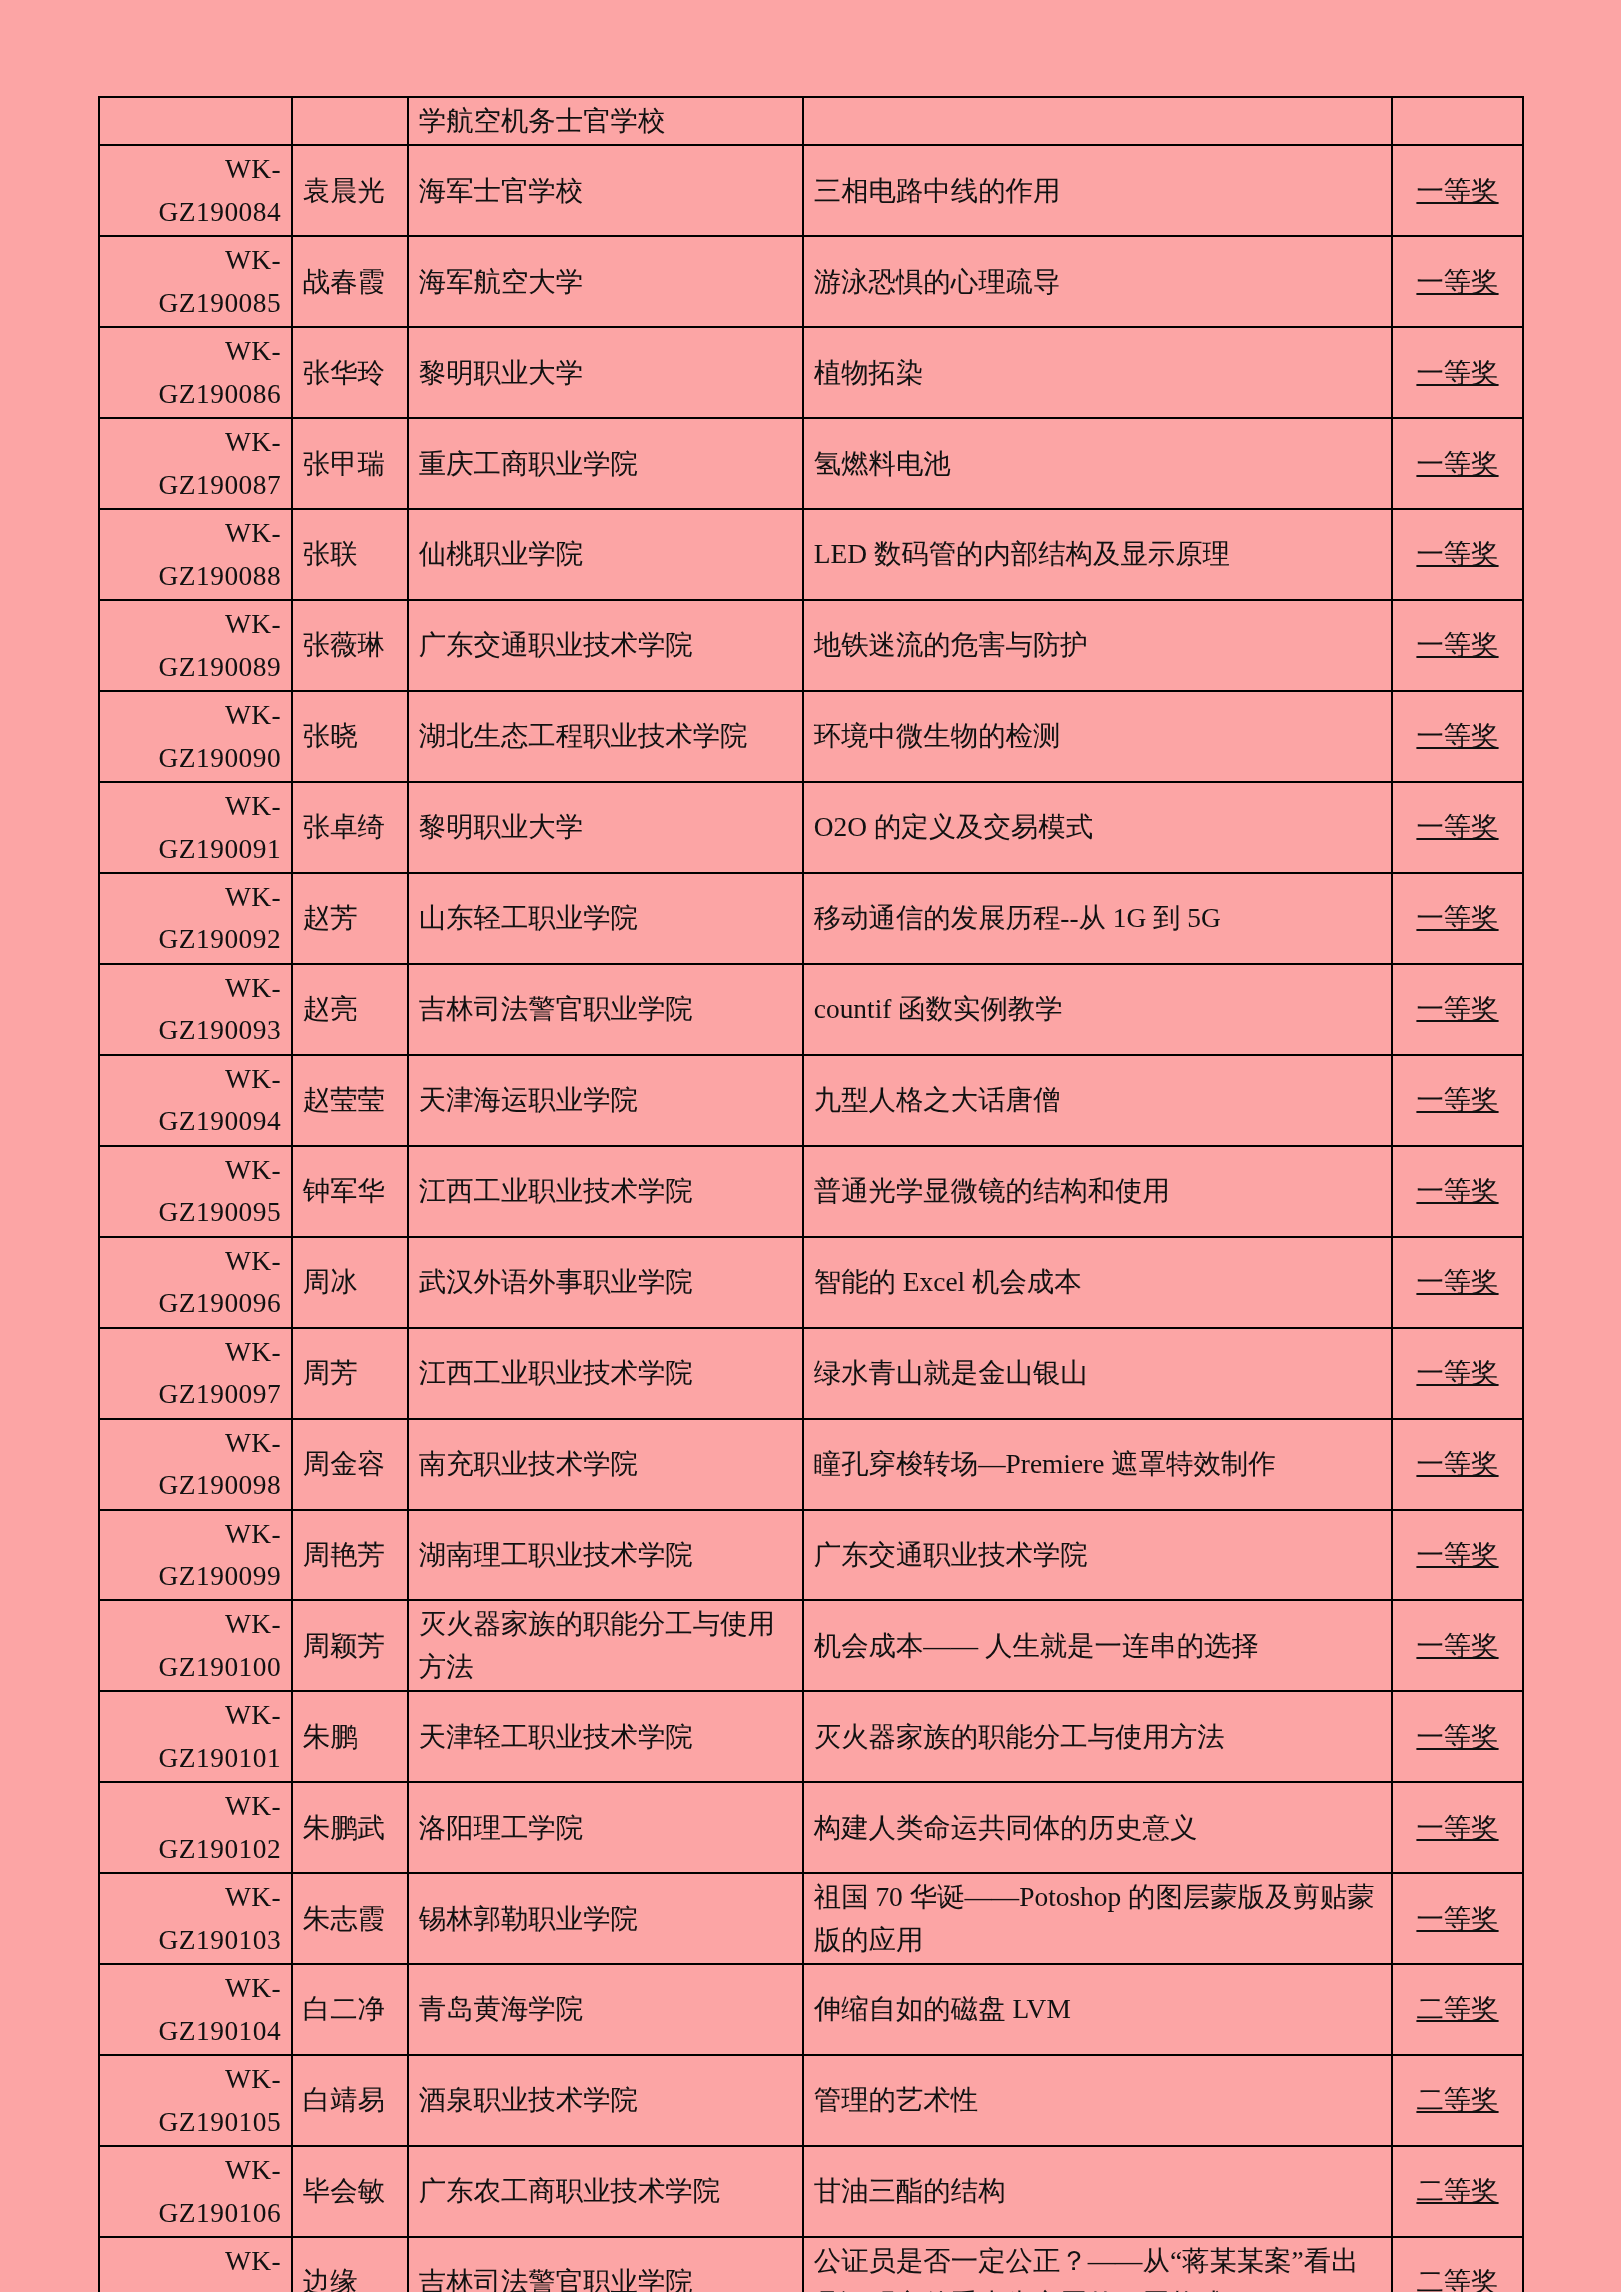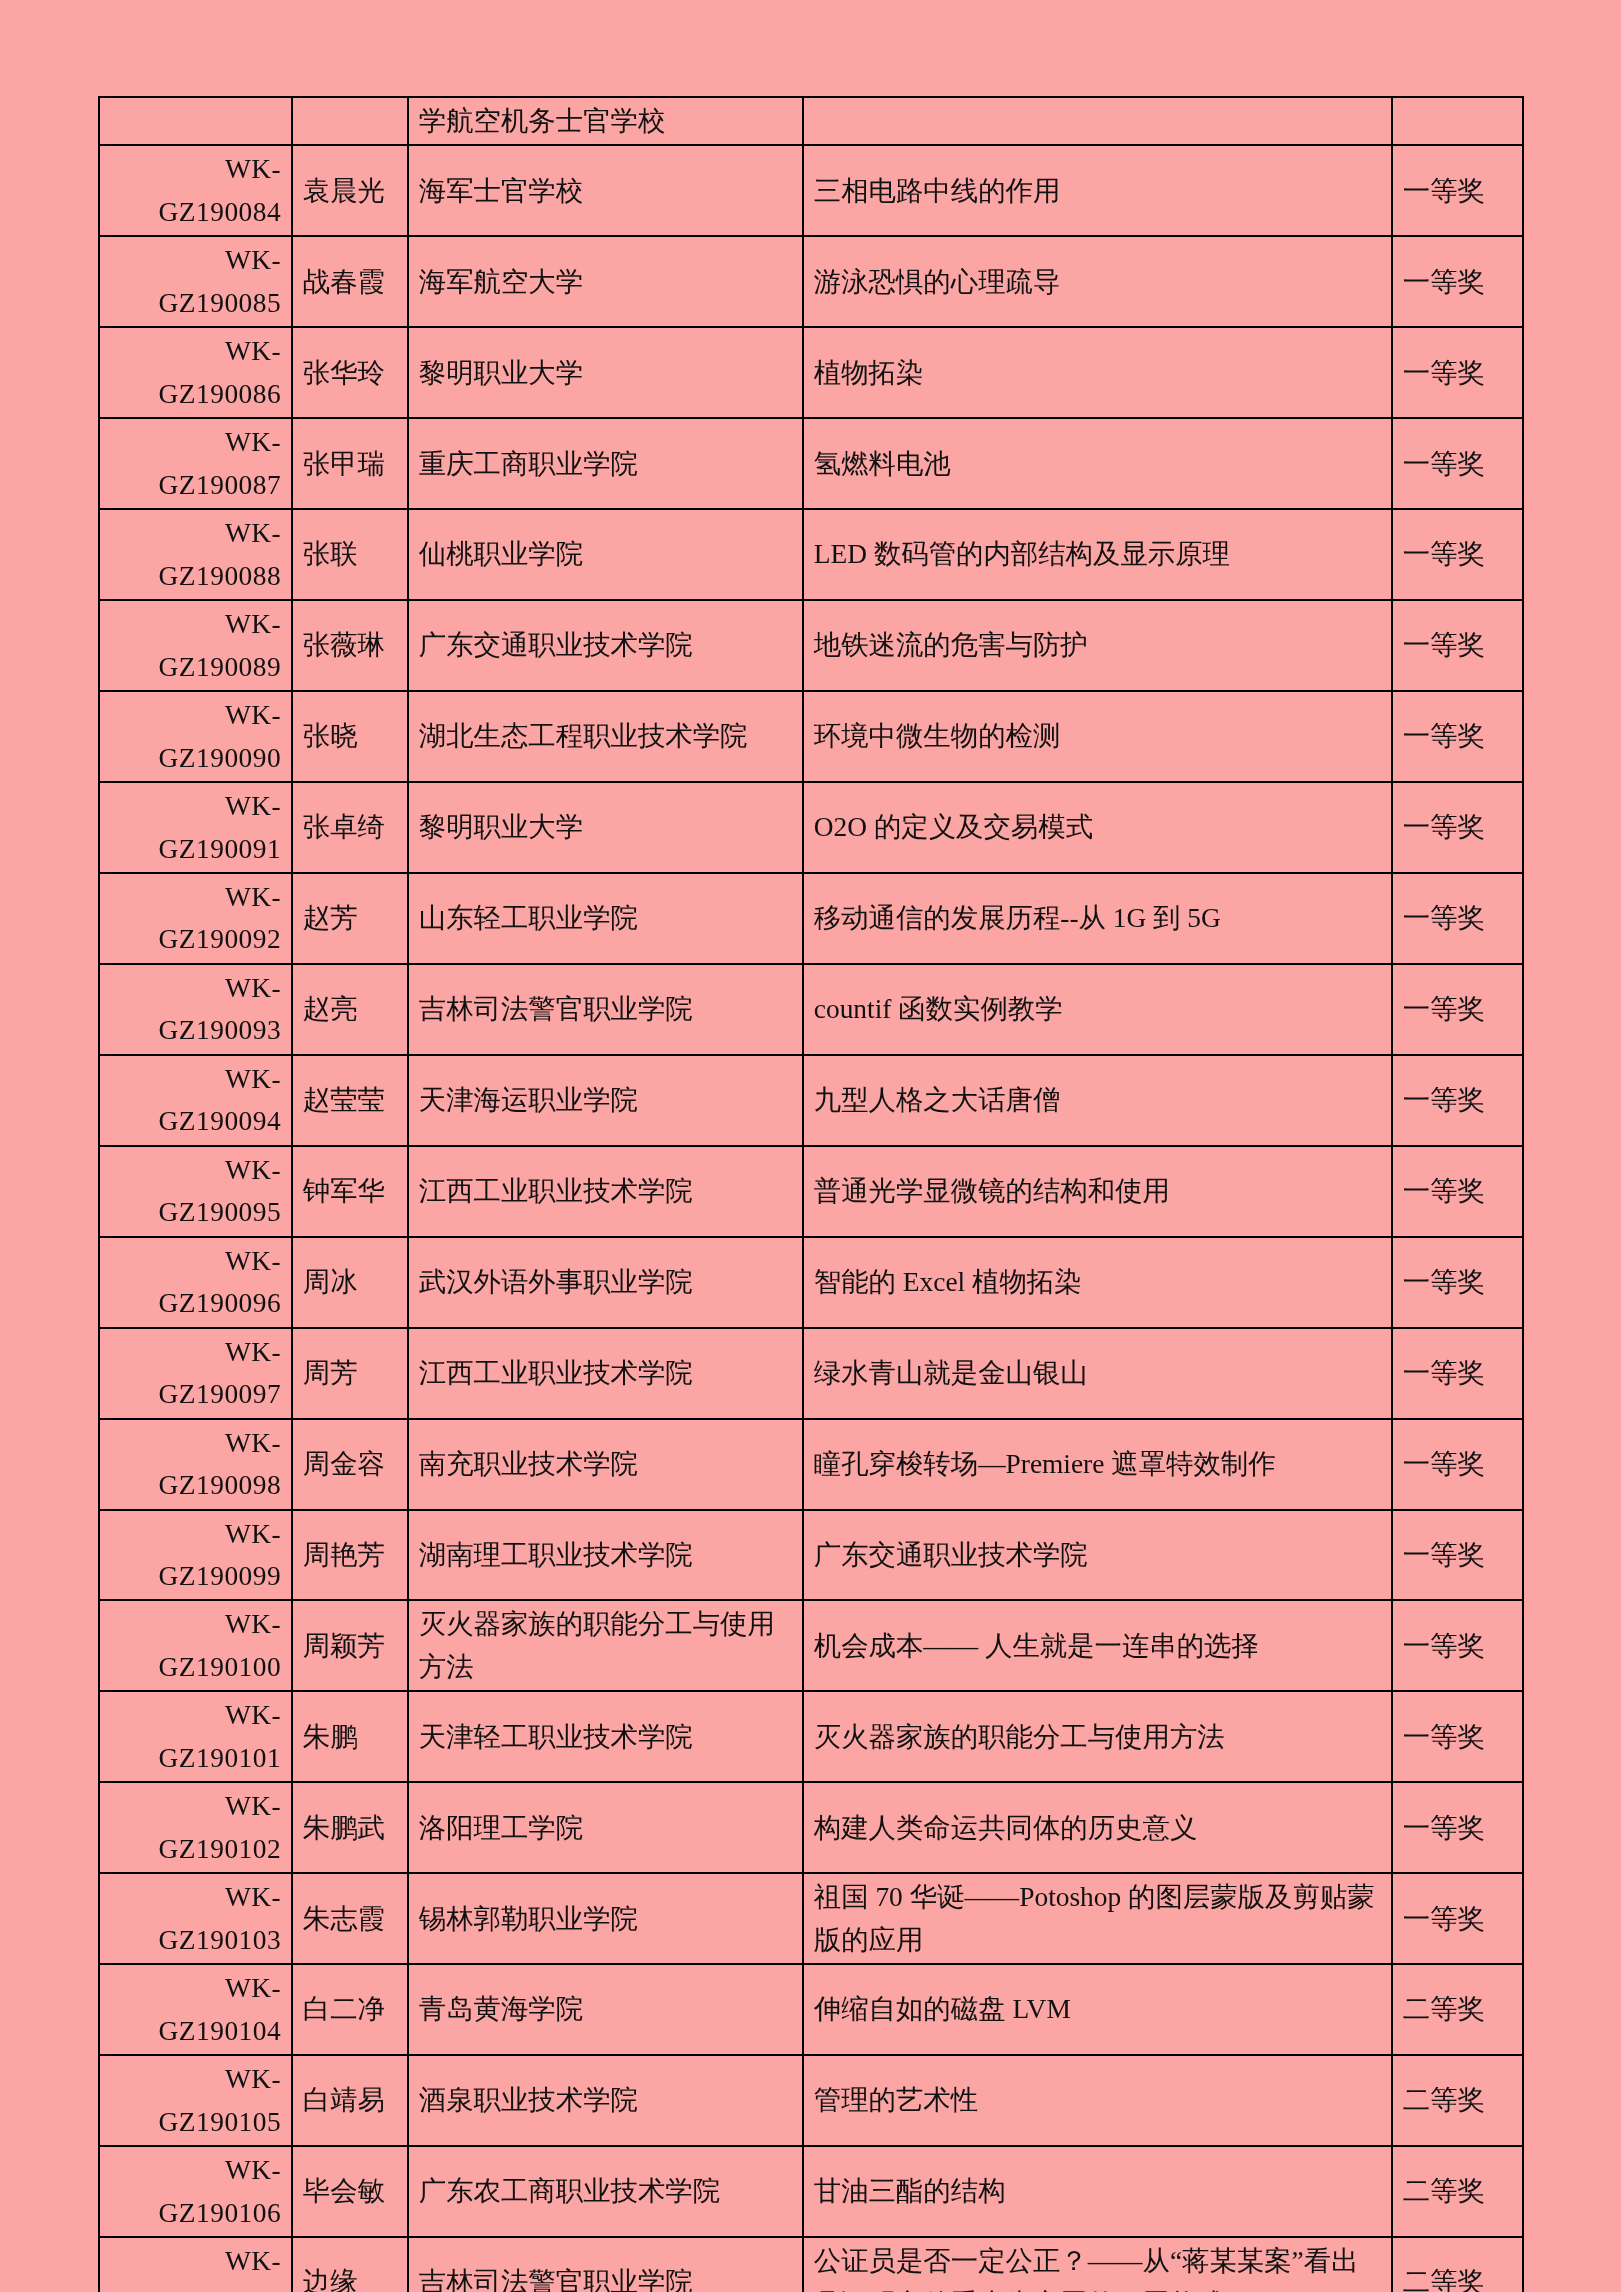--- a/index.html
+++ b/index.html
@@ -41,21 +41,21 @@
     padding: 2px 9.8px;
     vertical-align: middle;
     height: 39px;
     overflow: hidden;
     word-break: break-word;
   }
   td.col-id   { padding-left: 12.7px; letter-spacing: 0.5px; text-align: right; }
   td.col-name { padding-left: 10.8px; border-radius: 23px; }
   td.col-school { padding-left: 11.8px; }
   td.col-title  { padding-left: 11.8px; }
-  td.col-award  { padding: 2px 3.9px; }
+  td.col-award  { text-align: center; padding: 2px 3.9px; text-decoration: underline; }
 </style>
 </head>
 <body>
 
 <div class="page">
   <table class="awards">
     <colgroup>
       <col style="width:193px">
       <col style="width:116px">
       <col style="width:395px">
@@ -151,21 +151,21 @@
           <td class="col-id">WK-GZ190095</td>
           <td class="col-name">钟军华</td>
           <td class="col-school">江西工业职业技术学院</td>
           <td class="col-title">普通光学显微镜的结构和使用</td>
           <td class="col-award">一等奖</td>
         </tr>
         <tr>
           <td class="col-id">WK-GZ190096</td>
           <td class="col-name">周冰</td>
           <td class="col-school">武汉外语外事职业学院</td>
-          <td class="col-title">智能的 Excel 植物拓染</td>
+          <td class="col-title">智能的 Excel 机会成本</td>
           <td class="col-award">一等奖</td>
         </tr>
         <tr>
           <td class="col-id">WK-GZ190097</td>
           <td class="col-name">周芳</td>
           <td class="col-school">江西工业职业技术学院</td>
           <td class="col-title">绿水青山就是金山银山</td>
           <td class="col-award">一等奖</td>
         </tr>
         <tr>

